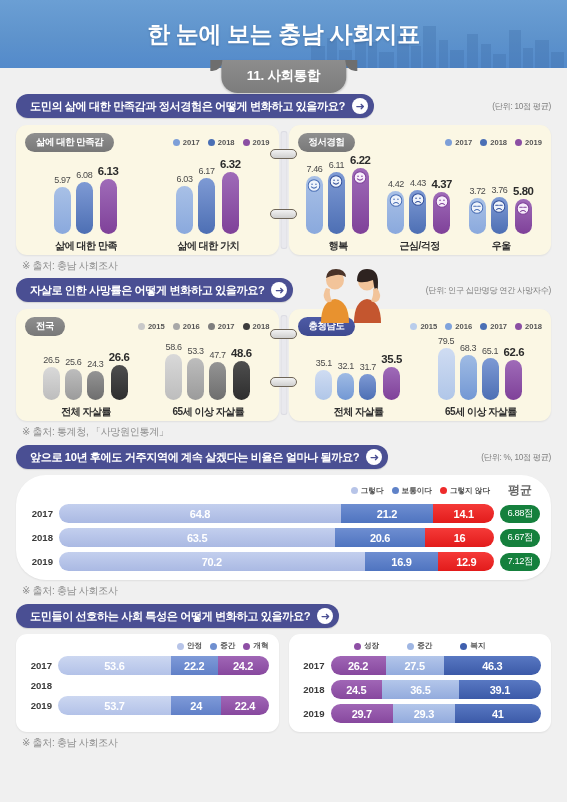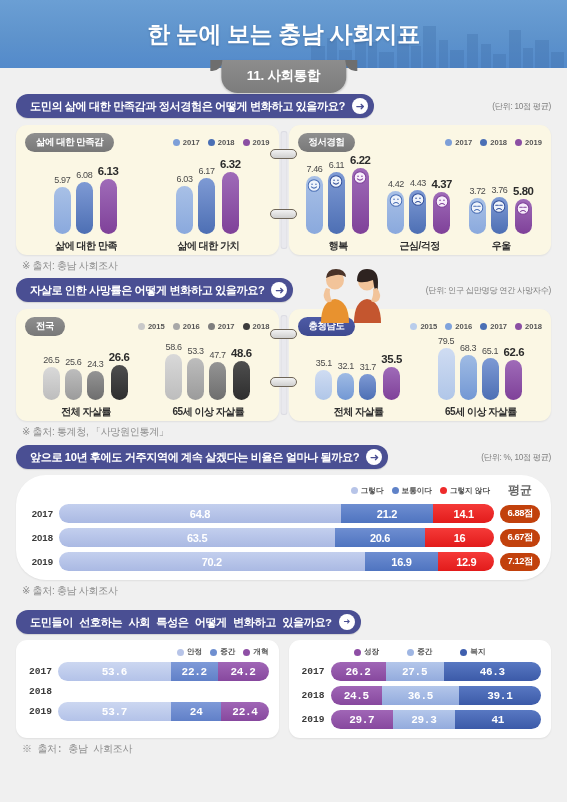--- a/index.html
+++ b/index.html
@@ -100,21 +100,21 @@
   
   .src { font-size:10px; color:#8b8b8b; padding:4px 0 0 22px; letter-spacing:-0.3px; }
 
   
   .srow { display:flex; align-items:center; gap:6px; margin-top:5px; }
   .syear { font-size:9.6px; color:#3a3a3a; width:26px; text-align:right; font-weight:bold;}
   .stack { flex:1; display:flex; height:19px; border-radius:10px; overflow:hidden; }
   .seg { display:flex; align-items:center; justify-content:center;
          color:#fff; font-size:11px; font-weight:bold; letter-spacing:-0.3px; }
   .avg {
-    font-size:9.4px; font-weight:bold; color:#fff; background:#c2410c;
+    font-size:9.4px; font-weight:normal; color:#fff; background:#15803d;
     border-radius:9px; padding:2.5px 7px; letter-spacing:-0.4px;
   }
   .avg-head { font-size:12px; color:#666; font-weight:bold; text-align:center; width:40px; }
 
   
   .couple { position:absolute; z-index:4; }
 </style>
 </head>
 <body>
 
@@ -586,21 +586,21 @@
             <div class="seg" style="flex:16.9; background:linear-gradient(180deg,#6e8ed1,#4f74c0)">16.9</div>
             <div class="seg" style="flex:12.9; background:linear-gradient(180deg,#f53a38,#e21b1b)">12.9</div>
           </div>
           <div class="avg">7.12점</div>
         </div>
       </div>
     </div>
     <div class="src">※ 출처: 충남 사회조사</div>
   </div>
 
-  <div style="margin-top:12px;font-family:Liberation Mono, monospace;">
+  <div style="margin-top:6px;">
     <div class="qrow">
       <div class="qpill">
         <span>도민들이 선호하는 사회 특성은 어떻게 변화하고 있을까요?</span>
         <span class="qarrow">➜</span>
       </div>
     </div>
 
     <div class="panels" style="margin-top:6px;">
 
       <div class="panel white" style="padding:7px 10px 9px;">

